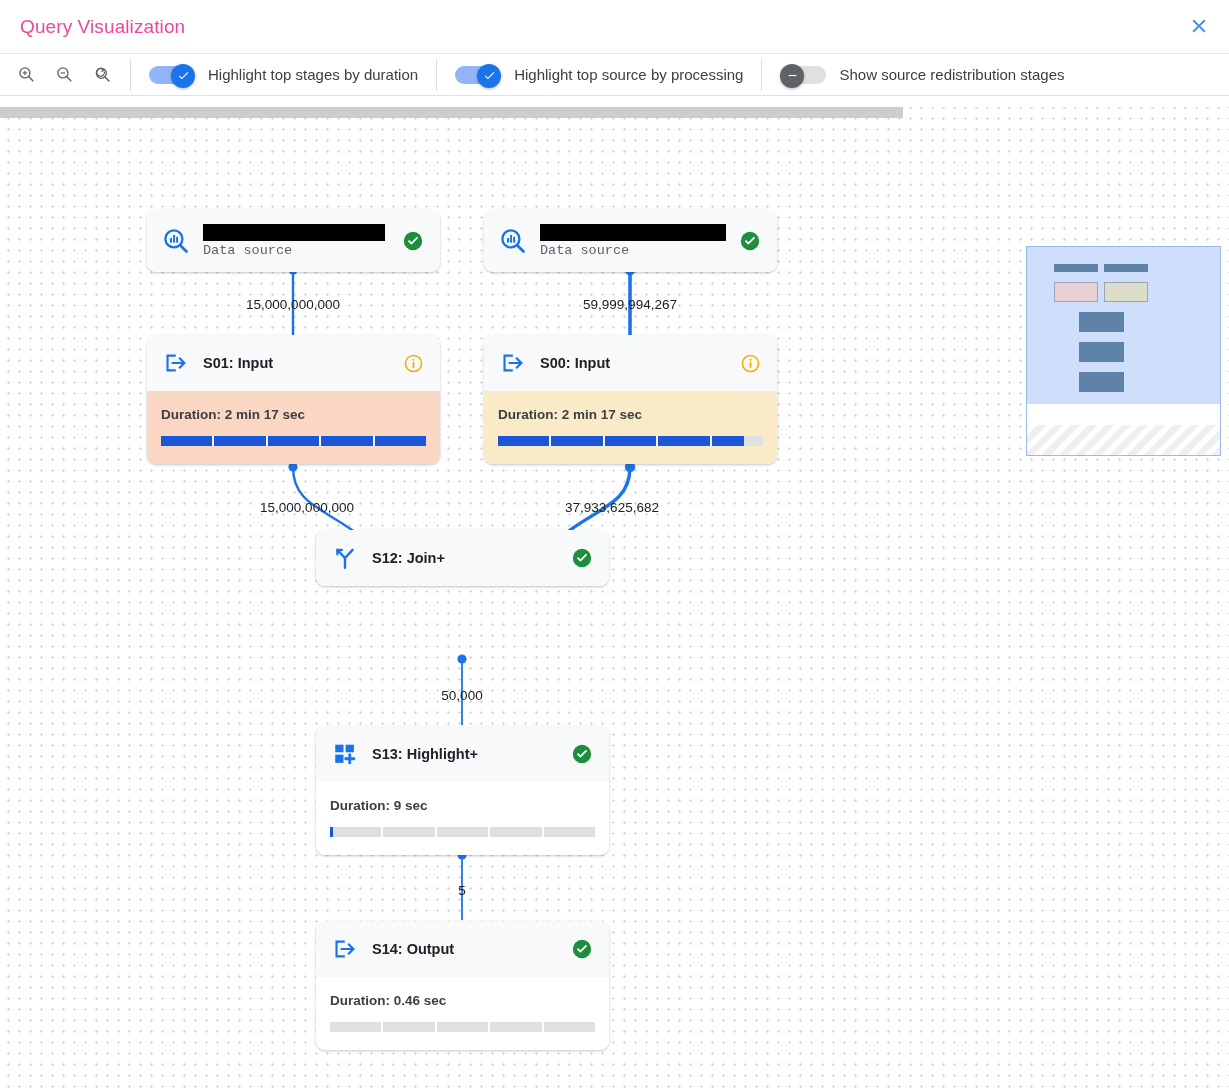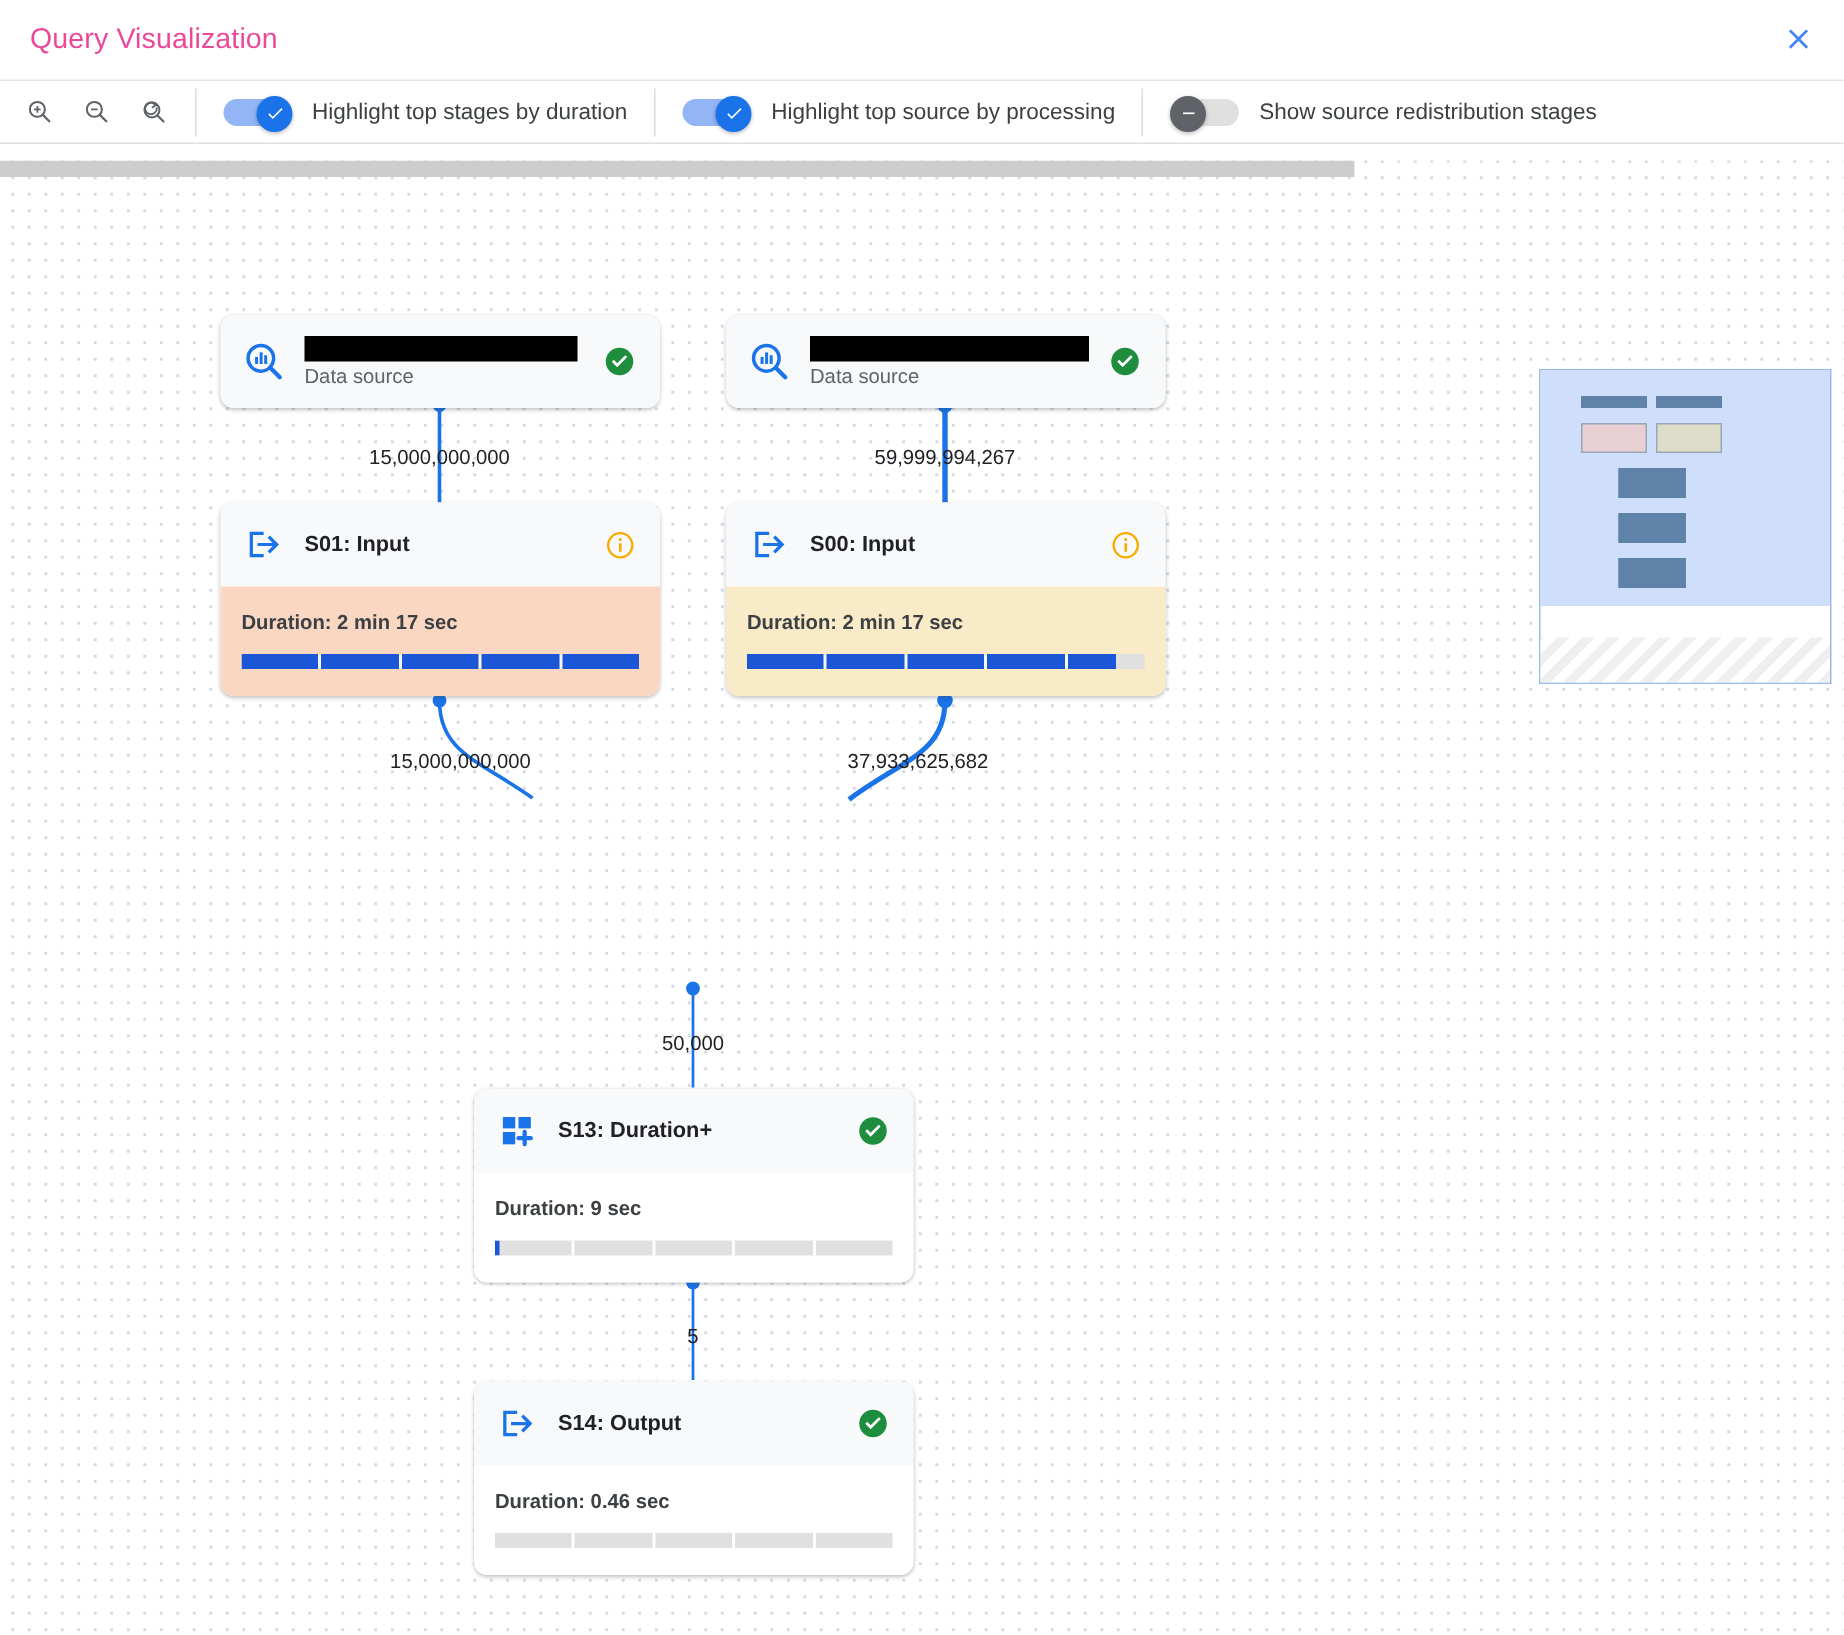--- a/index.html
+++ b/index.html
@@ -115,21 +115,21 @@
   .node-title {
     font-size: 14.5px; font-weight: bold; color: #202124;
     white-space: nowrap; overflow: hidden; text-overflow: ellipsis;
   }
   .redacted {
     display: block;
     height: 17px; width: 182px;
     background: #000000;
     margin-bottom: 2px;
   }
-  .node-sub { font-size: 13.5px; color: #5f6368; margin-top: 1px; }
+  .node-sub { font-size: 13.5px; color: #5f6368; margin-top: 1px; font-family: Liberation Mono, monospace; }
   .node-status { width: 26px; flex: 0 0 26px; display: flex; align-items: center; justify-content: center; }
 
   .node-body { padding: 16px 14px 18px 14px; background: #ffffff; }
   .node-body.peach  { background: #fad7c3; }
   .node-body.yellow { background: #faebc8; }
   .dur-text { font-size: 13.5px; font-weight: bold; color: #3c4043; margin-bottom: 14px; }
 
   .pbar {
     position: relative;
     height: 10px; width: 100%;
@@ -399,34 +399,53 @@
             <i></i>
             <i></i>
             <i></i>
             <i></i>
           </div>
       </div>
     </div>
   </div>
 
   <div class="node" style="left:316px; top:423px; width:293px;">
+    <div class="node-head">
+      <div class="node-icon">
+        <svg width="26" height="26" viewBox="0 0 24 24">
+          <path d="M12 21 V12" stroke="#1a73e8" stroke-width="2.2" stroke-linecap="round" fill="none"></path>
+          <path d="M12 12 L5 4.5" stroke="#1a73e8" stroke-width="2.2" stroke-linecap="round" fill="none"></path>
+          <path d="M12 12 L19 4.5" stroke="#1a73e8" stroke-width="2.2" stroke-linecap="round" fill="none"></path>
+          <path d="M5 4.5 L5 8.6 M5 4.5 L9.1 4.5" stroke="#1a73e8" stroke-width="2.2" stroke-linecap="round" fill="none"></path>
+        </svg>
+      </div>
+      <div class="node-title-wrap">
+        <div class="node-title">S12: Join+</div>
+      </div>
+      <div class="node-status">
+        <svg width="22" height="22" viewBox="0 0 24 24">
+          <circle cx="12" cy="12" r="10" fill="#1e8e3e"></circle>
+          <path d="M10.3 16.1 6.4 12.2l1.4-1.4 2.5 2.5 5.9-5.9 1.4 1.4z" fill="#ffffff"></path>
+        </svg>
+      </div>
+    </div>
   </div>
 
   <div class="node" style="left:316px; top:619px; width:293px;">
     <div class="node-head">
       <div class="node-icon">
         <svg width="26" height="26" viewBox="0 0 24 24">
           <rect x="3" y="3.4" width="7.6" height="7.0" fill="#1a73e8"></rect>
           <rect x="12.6" y="3.4" width="7.6" height="7.0" fill="#1a73e8"></rect>
           <rect x="3" y="12.6" width="7.6" height="7.6" fill="#1a73e8"></rect>
           <path d="M16.4 12.6 v7.6 M12.6 16.4 h7.6" stroke="#1a73e8" stroke-width="2.6" stroke-linecap="round"></path>
         </svg>
       </div>
       <div class="node-title-wrap">
-        <div class="node-title">S13: Duration+</div>
+        <div class="node-title">S13: Highlight+</div>
       </div>
       <div class="node-status">
         <svg width="22" height="22" viewBox="0 0 24 24">
           <circle cx="12" cy="12" r="10" fill="#1e8e3e"></circle>
           <path d="M10.3 16.1 6.4 12.2l1.4-1.4 2.5 2.5 5.9-5.9 1.4 1.4z" fill="#ffffff"></path>
         </svg>
       </div>
     </div>
     <div class="node-body">
       <div class="dur-text">Duration: 9 sec</div>

